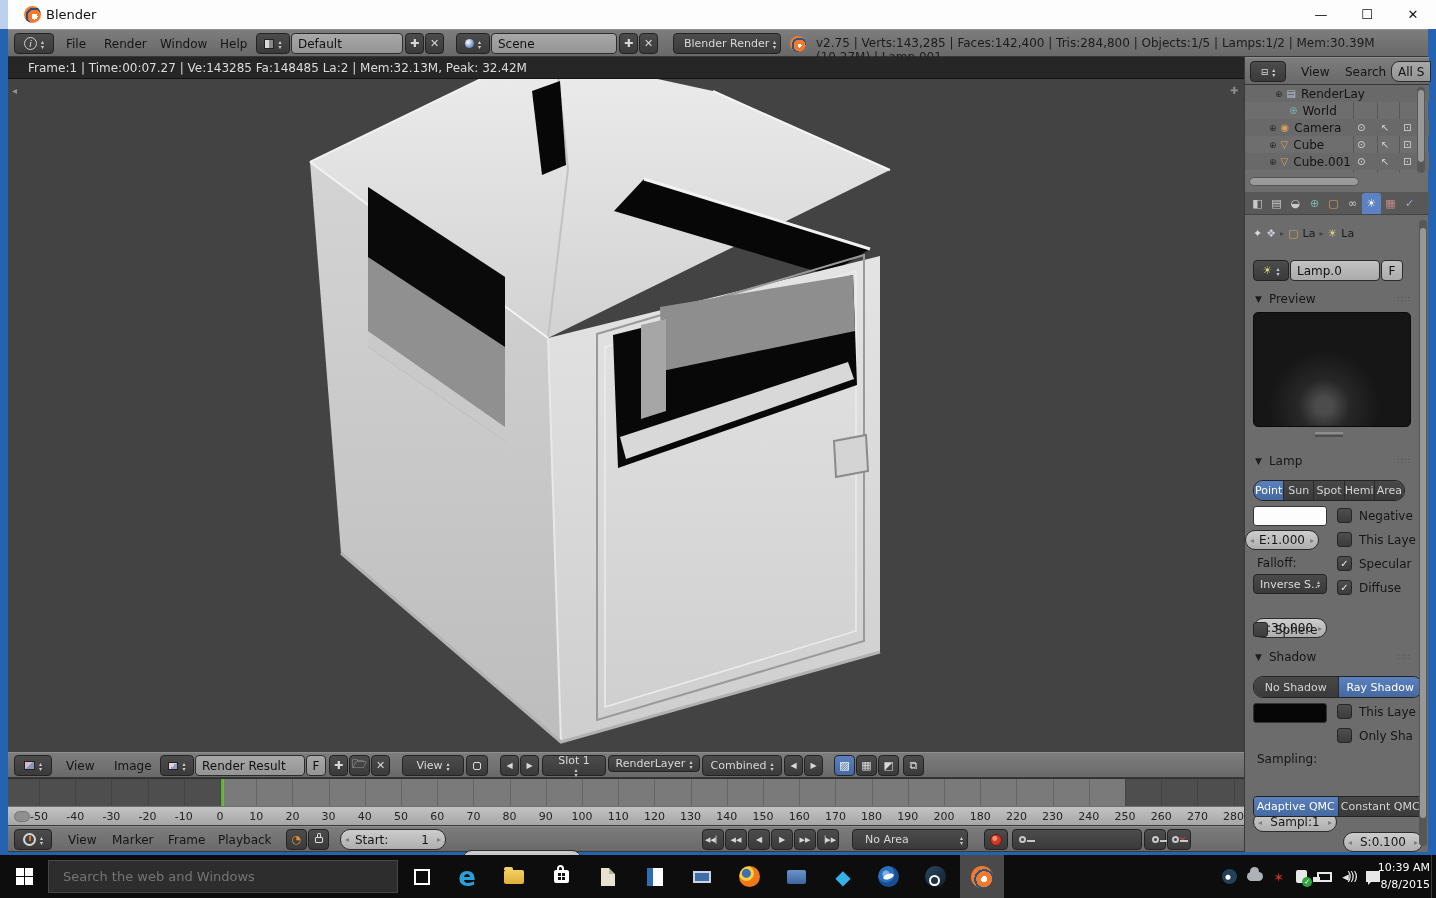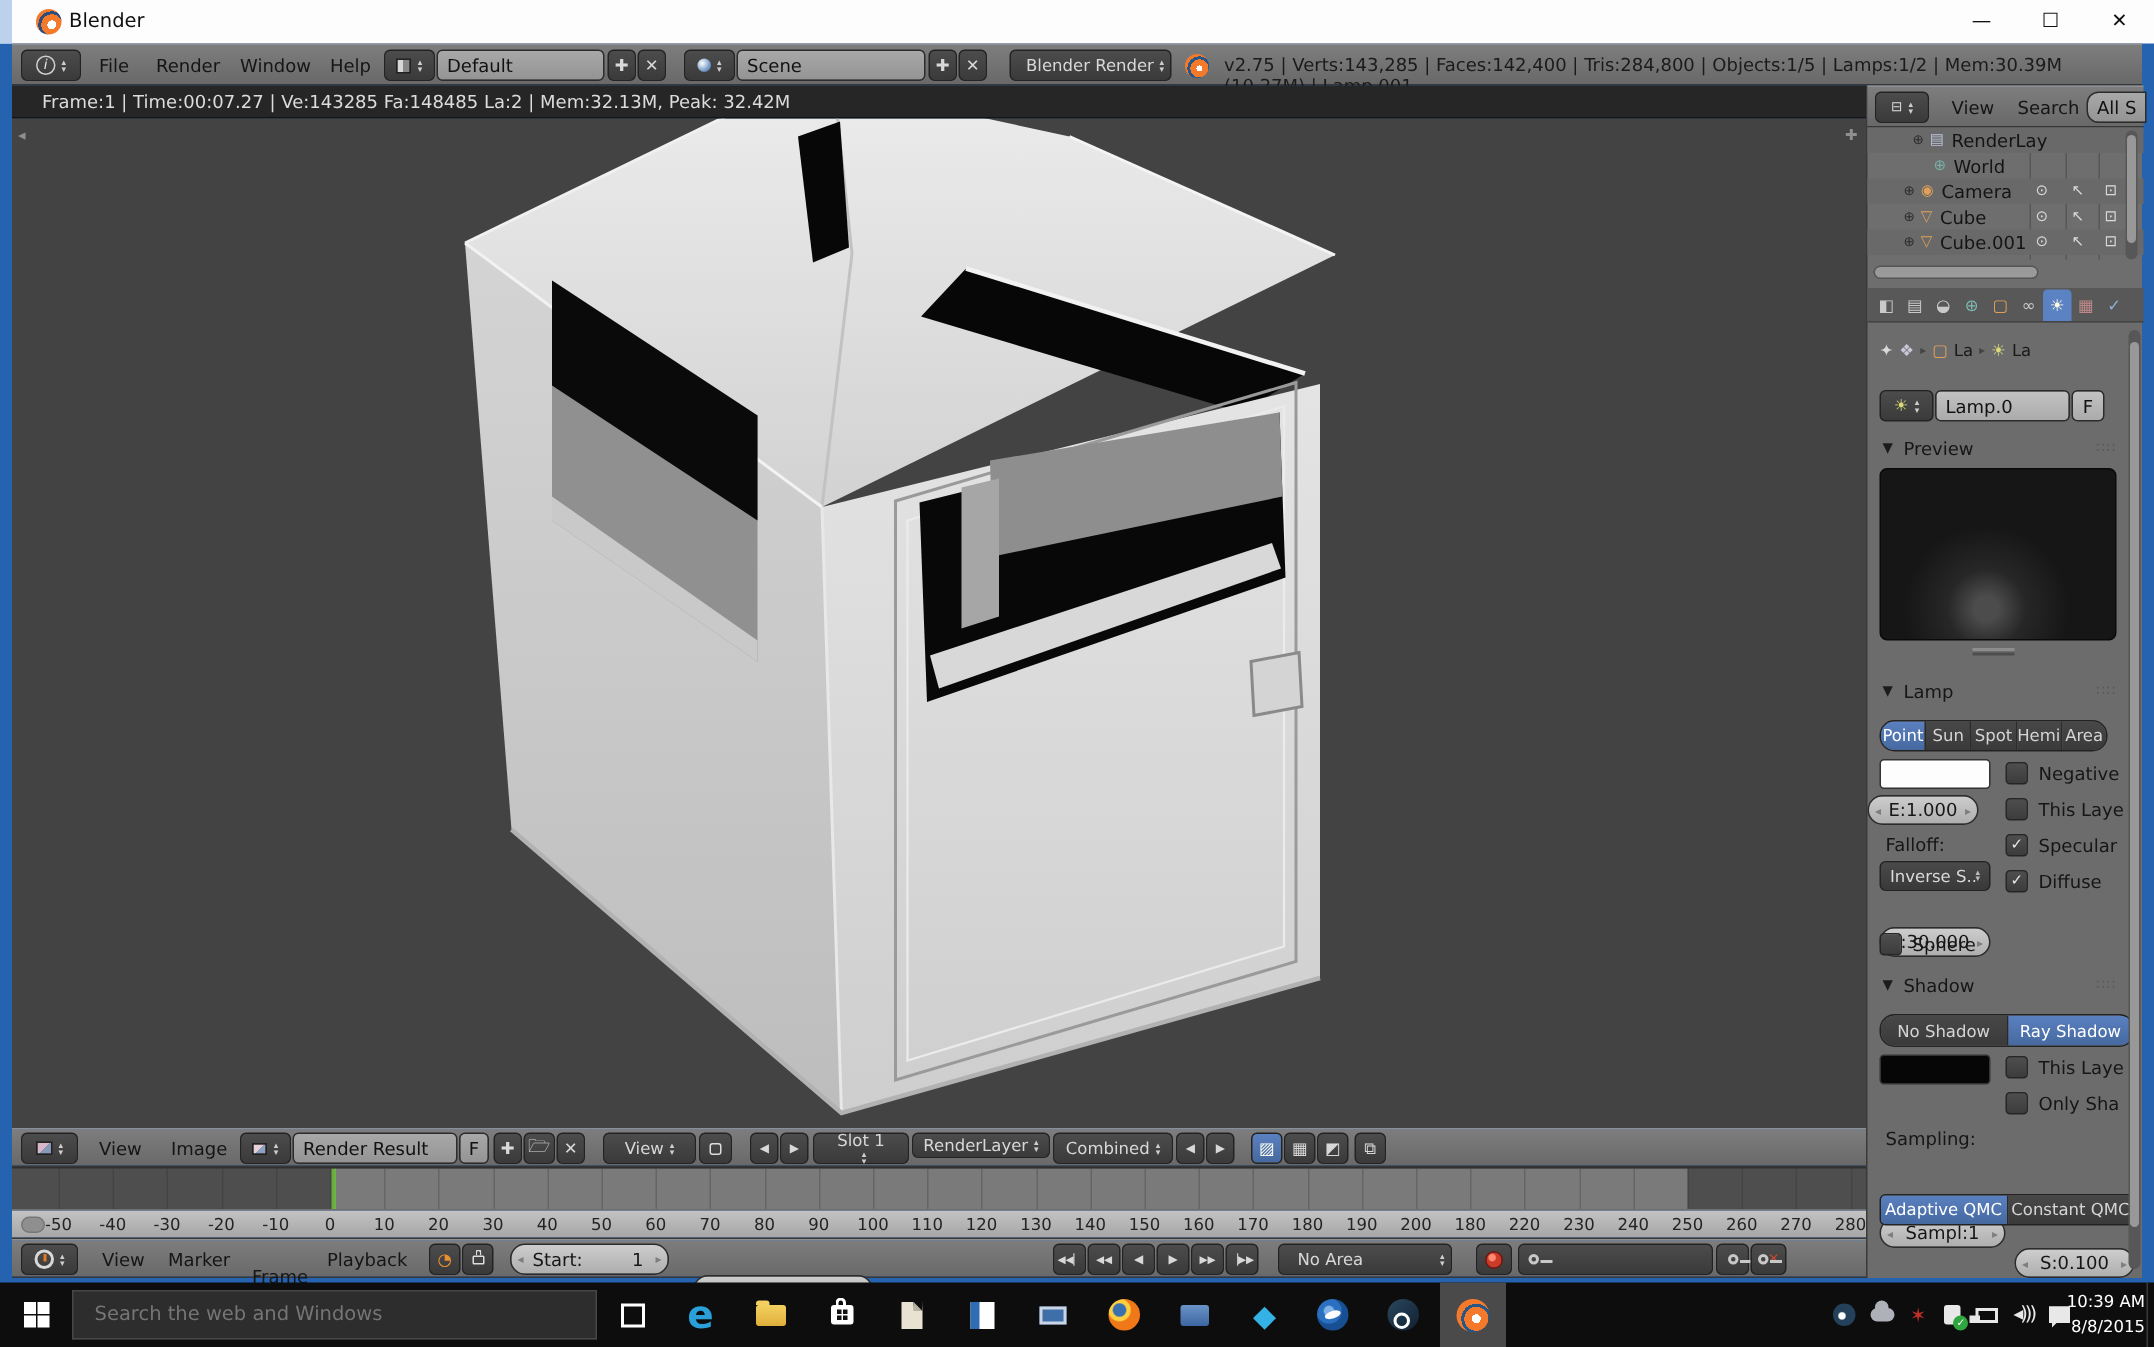--- a/index.html
+++ b/index.html
@@ -403,21 +403,21 @@
   <div class="abs hdr tlhdr">
     <div class="abs btn-dark" style="left:6px;top:2px;width:38px;height:21px;">
       <span class="clock-ico"></span>
       <span class="spinners">
           <span>▴</span>
           <span>▾</span>
         </span>
     </div>
     <span class="abs menu-text" style="left:60px;top:0;">View</span>
     <span class="abs menu-text" style="left:104px;top:0;">Marker</span>
-    <span class="abs menu-text" style="left:160px;top:11px;">Frame</span>
+    <span class="abs menu-text" style="left:160px;top:0;">Frame</span>
     <span class="abs menu-text" style="left:210px;top:0;">Playback</span>
 
     <div class="abs btn-dark" style="left:278px;top:2px;width:21px;height:21px;color:#e89030;">◔</div>
     <div class="abs btn-dark" style="left:300px;top:2px;width:21px;height:21px;">
       <span style="width:8px;height:6px;border:1px solid #ddd;border-radius:1px;position:relative;">
           <span style="position:absolute;left:1px;top:-5px;width:4px;height:4px;border:1px solid #ddd;border-bottom:none;border-radius:3px 3px 0 0;"></span>
         </span>
     </div>
 
     <div class="abs pill" style="left:332px;top:2px;width:106px;height:21px;">

